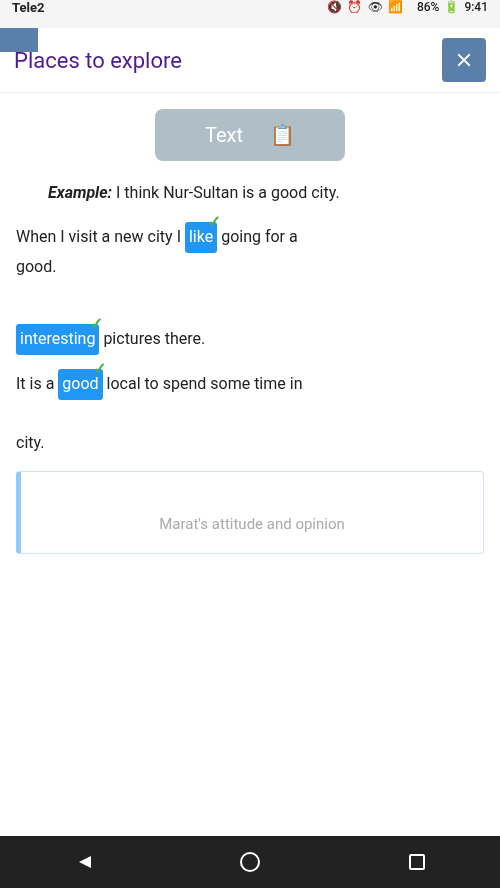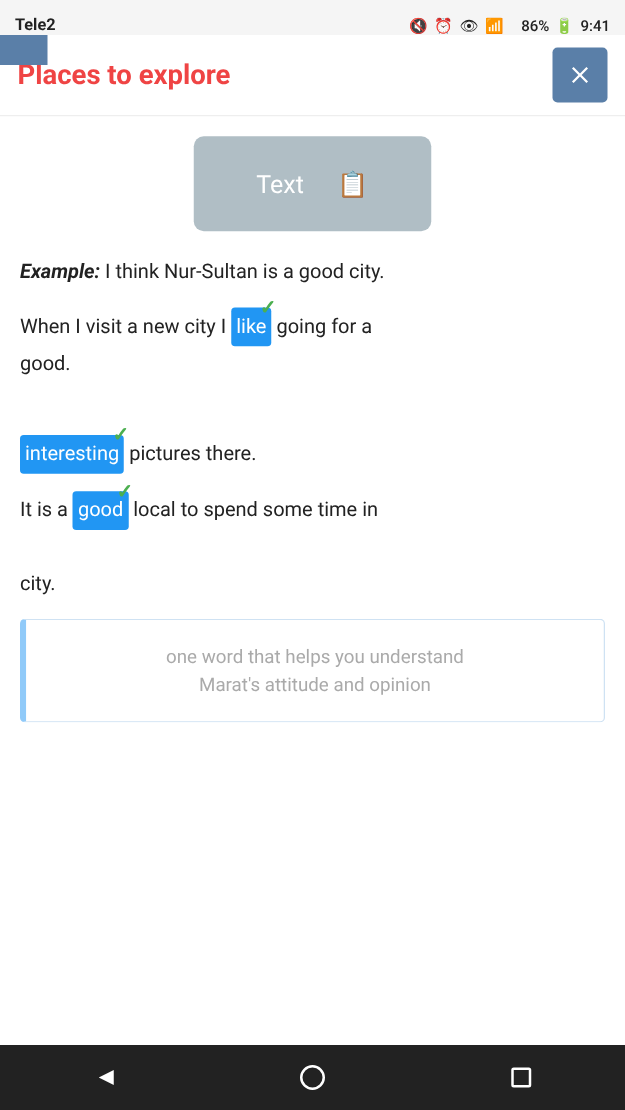--- a/index.html
+++ b/index.html
@@ -12,21 +12,21 @@
       font-size: 16px;
       color: #222;
       position: relative;
     }
 
     
     .status-bar {
       background: #f5f5f5;
       height: 28px;
       display: flex;
-      align-items: flex-end;
+      align-items: flex-start;
       justify-content: space-between;
       padding: 0 12px;
       font-size: 13px;
       font-weight: 500;
     }
     .status-left { font-weight: 700; }
     .status-right {
       display: flex;
       align-items: center;
       gap: 5px;
@@ -37,22 +37,22 @@
     .header-bar {
       background: #fff;
       display: flex;
       align-items: center;
       justify-content: space-between;
       padding: 10px 14px;
       border-bottom: 1px solid #eee;
     }
     .header-title {
       font-size: 22px;
-      font-weight: 700;
-      color: #ef4444;
+      font-weight: 400;
+      color: #4c1d95;
     }
     .close-btn {
       width: 44px;
       height: 44px;
       background: #5a7fa8;
       border-radius: 4px;
       display: flex;
       align-items: center;
       justify-content: center;
       cursor: pointer;
@@ -80,21 +80,21 @@
 
     
     .text-btn-wrap {
       display: flex;
       justify-content: center;
       margin-bottom: 18px;
     }
     .text-btn {
       background: #b0bec5;
       border-radius: 8px;
-      padding: 26px 50px;
+      padding: 14px 50px;
       display: flex;
       align-items: center;
       gap: 27px;
       cursor: pointer;
       font-size: 20px;
       font-weight: 400;
       color: #fff;
       min-width: 180px;
       justify-content: center;
     }
@@ -107,20 +107,21 @@
       font-size: 16px;
       line-height: 1.8;
       text-align: justify;
     }
     .passage p {
       margin-bottom: 14px;
     }
     .example-label {
       font-style: italic;
       font-weight: 700;
+      margin-left: 32px;
     }
     .highlighted {
       background: #2196f3;
       color: #fff;
       padding: 1px 4px;
       border-radius: 3px;
       position: relative;
       display: inline-block;
     }
     .check-mark {
@@ -234,21 +235,21 @@
 
     <p>
       <span>It is a </span><span class="highlighted"><span class="check-mark">✓</span><span>good</span></span><span> local to spend some time in</span><br>
       <br>
       <span>city.</span>
     </p>
 
   </div>
 
   <div class="hint-box">
-    <span>one word that helps you understand</span><br>
+    <br>
     <span>Marat's attitude and opinion</span>
   </div>
 
 </div>
 
 <div class="bottom-nav">
   <div class="nav-btn">
     <svg width="24" height="24" viewBox="0 0 24 24">
       <polygon fill="white" points="20,18 8,12 20,6"></polygon>
     </svg>

